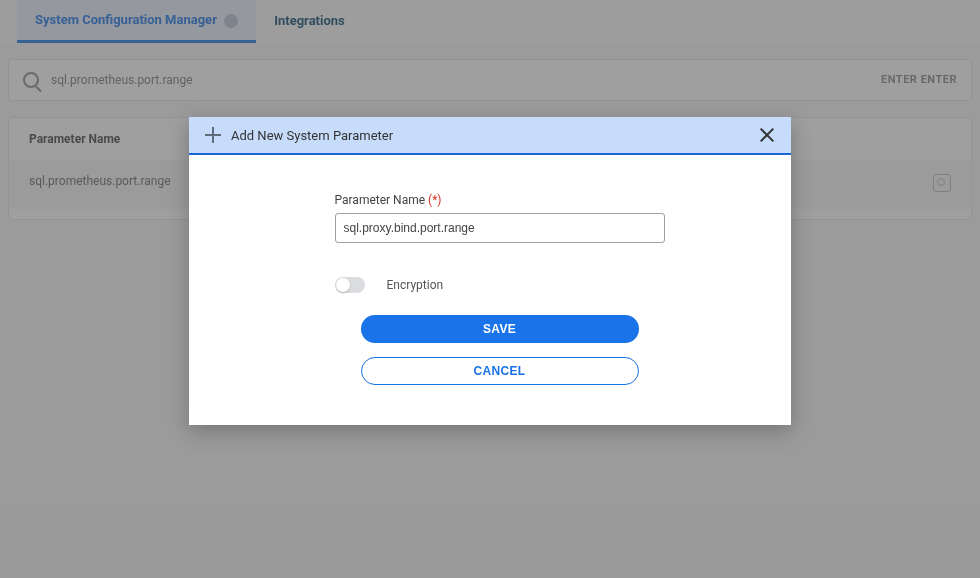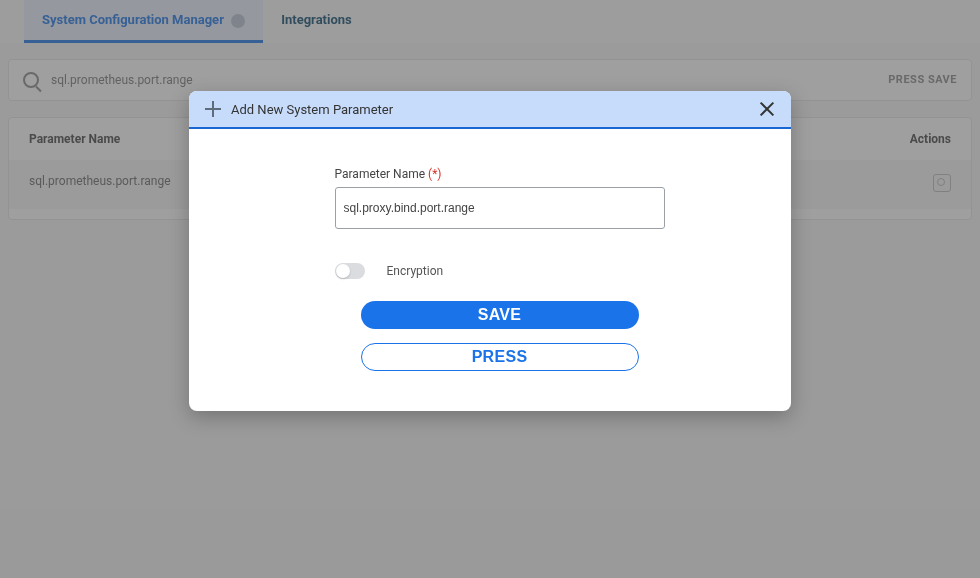--- a/index.html
+++ b/index.html
@@ -12,22 +12,22 @@
       position: relative;
     }
 
     
     .bg-page {
       width: 100%;
       height: 100%;
     }
     .tabs {
       display: flex;
-      align-items: center;
-      padding: 0 24px;
+      align-items: flex-end;
+      padding: 0 17px;
       background: #fafafa;
     }
     .tab {
       padding: 12px 18px;
       font-size: 13px;
       font-weight: 700;
       color: #0c4a6e;
       border-bottom: 3px solid transparent;
     }
     .tab.active {
@@ -114,24 +114,24 @@
       position: absolute;
       top: 0; left: 0; right: 0; bottom: 0;
       background: rgba(80,80,80,0.55);
       display: flex;
       justify-content: center;
       align-items: flex-start;
     }
 
     
     .modal {
-      margin-top: 91px;
+      margin-top: 117px;
       width: 602px;
       background: #fff;
-      border-radius: 8px;
+      border-radius: 0;
       box-shadow: 0 6px 20px rgba(0,0,0,.25);
       overflow: hidden;
     }
     .modal-header {
       background: #c7dcfb;
       border-bottom: 2px solid #1967d2;
       display: flex;
       align-items: center;
       padding: 10px 16px;
     }
@@ -162,21 +162,21 @@
       padding: 38px 21px 40px 40px;
       display: flex;
       flex-direction: column;
       align-items: center;
     }
     .field-wrap { width: 330px; margin-bottom: 16px; }
     .field-label { font-size: 12px; color: #444; margin-bottom: 6px; }
     .req { color: #d93025; }
     .text-input {
       width: 100%;
-      height: 42px;
+      height: 30px;
       border: 1px solid #9aa0a6;
       border-radius: 3px;
       padding: 0 8px;
       font-size: 12px;
       color: #444;
       outline: none;
     }
 
     .toggle-row {
       width: 330px;
@@ -198,21 +198,21 @@
       background: #fff;
       border-radius: 50%;
       box-shadow: 0 1px 2px rgba(0,0,0,.2);
     }
     .toggle-label { font-size: 12px; color: #555; }
 
     .btn {
       width: 278px;
       height: 28px;
       border-radius: 16px;
-      font-size: 16px;
+      font-size: 12px;
       font-weight: 600;
       letter-spacing: .3px;
       border: none;
       cursor: pointer;
       display: flex;
       align-items: center;
       justify-content: center;
     }
     .btn-primary { background: #1a73e8; color: #fff; margin-bottom: 14px; }
     .btn-secondary { background: #fff; color: #1a73e8; border: 1px solid #1a73e8; }
@@ -227,28 +227,27 @@
       <span class="dot"></span>
     </div>
     <div class="tab">
       <span>Integrations</span>
     </div>
   </div>
 
   <div class="search-bar">
     <span class="mag"></span>
     <span class="search-text">sql.prometheus.port.range</span>
-    <span class="search-action">PRESS SAVE</span>
+    <span class="search-action">ENTER ENTER</span>
   </div>
 
   <div class="data-panel">
     <div class="table-head">
       <div class="col-name">Parameter Name</div>
       <div class="col-value"></div>
-      <div class="col-actions">Actions</div>
     </div>
     <div class="table-row">
       <div class="col-name">sql.prometheus.port.range</div>
       <div class="col-value"></div>
       <div class="col-actions">
         <span class="row-action-icon"></span>
       </div>
     </div>
   </div>
 </div>
@@ -277,18 +276,18 @@
         <div class="toggle">
           <div class="toggle-knob"></div>
         </div>
         <span class="toggle-label">Encryption</span>
       </div>
 
       <button class="btn btn-primary">
         <span>SAVE</span>
       </button>
       <button class="btn btn-secondary">
-        <span>PRESS</span>
+        <span>CANCEL</span>
       </button>
 
     </div>
   </div>
 </div>
 
 </body></html>

